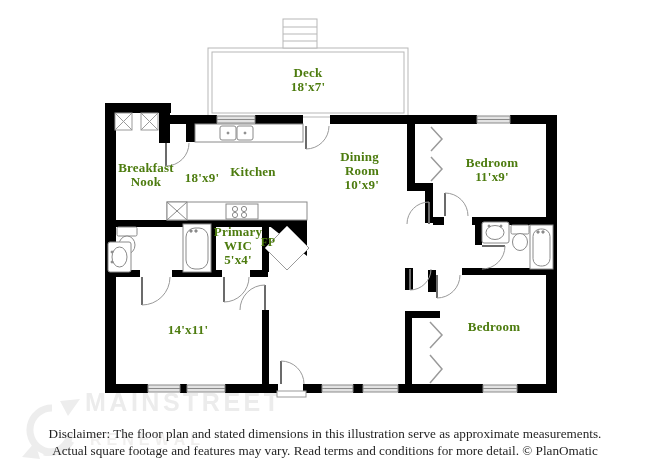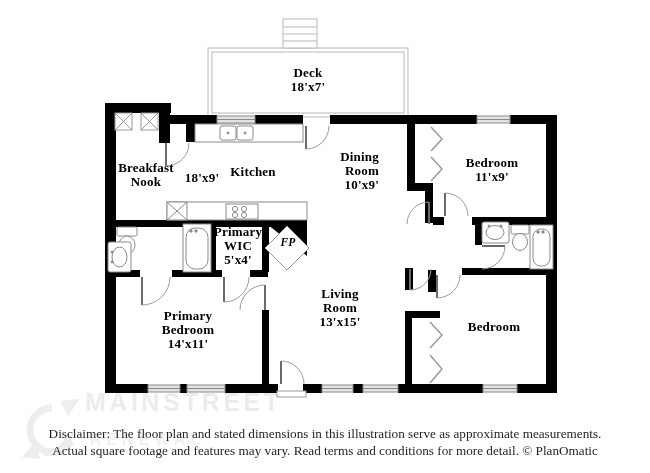--- a/index.html
+++ b/index.html
@@ -1,20 +1,20 @@
 <!DOCTYPE html>
 <html><head>
 <meta charset="utf-8">
 <style>
   html,body{margin:0;padding:0;background:#fff;}
   .stage{position:relative;width:650px;height:473px;background:#fff;overflow:hidden;
          font-family:"Liberation Serif",serif;}
   .plan-svg{position:absolute;left:0;top:0;}
   .lbl{position:absolute;transform:translate(-50%,-50%);text-align:center;
-       font:bold 13px/1.08 "Liberation Serif",serif;color:#000000;letter-spacing:.2px;
+       font:bold 13px/1.08 "Liberation Serif",serif;color:#4d7c0f;letter-spacing:.2px;
        white-space:normal;}
   .lbl .nm,.lbl .dm{display:block;}
   .lbl-fp{font-size:11.5px;}
   .wm-text1{position:absolute;left:85px;top:388px;font-family:"Liberation Sans",sans-serif;
             font-weight:700;font-size:25px;letter-spacing:3.5px;color:#ececec;}
   .wm-text2{position:absolute;left:90px;top:431px;font-family:"Liberation Sans",sans-serif;
             font-weight:700;font-size:16px;letter-spacing:5px;color:#f0efee;}
   .disc{position:absolute;left:10px;width:630px;text-align:center;color:#1f1f1f;
         font:13.2px/1.3 "Liberation Serif",serif;}
   .disc1{top:425px;}
@@ -222,30 +222,25 @@
     <span class="dm">10'x9'</span>
   </div>
   <div class="lbl" style="left:492px;top:170px;width:100px;">
     <span class="nm">Bedroom</span>
     <span class="dm">11'x9'</span>
   </div>
   <div class="lbl" style="left:238px;top:246px;width:76px;">
     <span class="nm">Primary WIC</span>
     <span class="dm">5'x4'</span>
   </div>
-  <div class="lbl lbl-fp" style="left:288px;top:242px;width:30px;font-style:italic;">
+  <div class="lbl lbl-fp" style="left:268px;top:242px;width:30px;">
     <span class="nm">FP</span>
   </div>
   <div class="lbl" style="left:188px;top:330px;width:70px;">
-    <span class="nm">Primary Bedroom</span>
     <span class="dm">14'x11'</span>
-  </div>
-  <div class="lbl" style="left:340px;top:308px;width:48px;">
-    <span class="nm">Living Room</span>
-    <span class="dm">13'x15'</span>
   </div>
   <div class="lbl" style="left:494px;top:327px;width:100px;">
     <span class="nm">Bedroom</span>
   </div>
 
   <div class="disc disc1">Disclaimer: The floor plan and stated dimensions in this illustration serve as approximate measurements.</div>
   <div class="disc disc2">Actual square footage and features may vary. Read terms and conditions for more detail. © PlanOmatic</div>
 
 </div>
 

